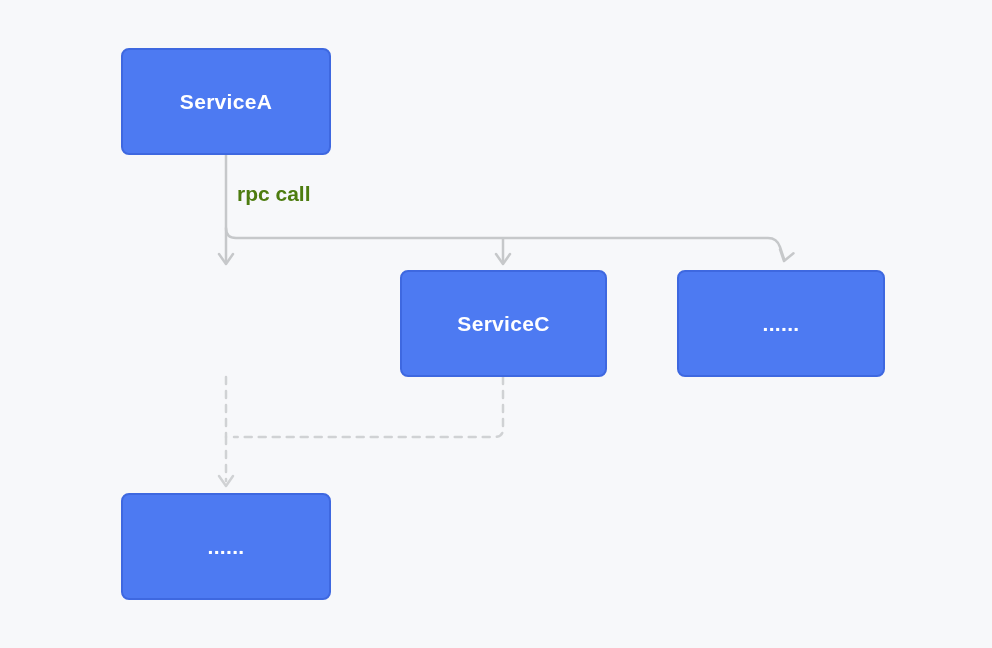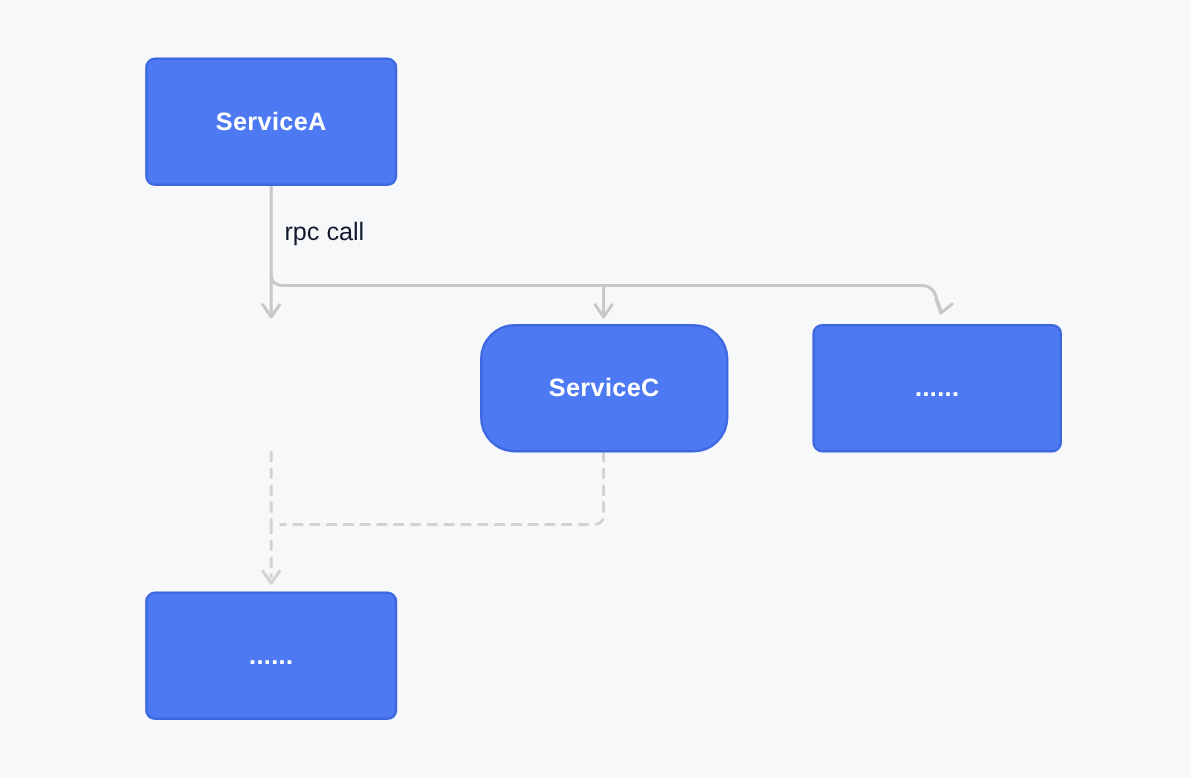--- a/index.html
+++ b/index.html
@@ -44,30 +44,30 @@
     border: 2px solid #3e68e0;
     border-radius: 8px;
     color: #ffffff;
     font-weight: 700;
     font-size: 21px;
     letter-spacing: 0.3px;
     box-sizing: border-box;
   }
   #node-a { left: 121px; top: 48px;  width: 210px; height: 107px; }
   #node-b { left: 121px; top: 270px; width: 210px; height: 107px; }
-  #node-c { left: 400px; top: 270px; width: 207px; height: 107px; border-radius: 29px; }
+  #node-c { left: 400px; top: 270px; width: 207px; height: 107px; }
   #node-more-top    { left: 677px; top: 270px; width: 208px; height: 107px; }
   #node-more-bottom { left: 121px; top: 493px; width: 210px; height: 107px; }
   .edge-label {
     position: absolute;
     left: 237px;
     top: 182px;
-    font-weight: 400;
+    font-weight: 700;
     font-size: 21px;
-    color: #0f172a;
+    color: #4d7c0f;
   }
 </style>
 </head>
 <body>
 
 <div class="stage">
 
   <svg class="connectors" width="992" height="648" viewBox="0 0 992 648">
 
     <path d="M226 155 L226 262" stroke="#c6c8ca"></path>

